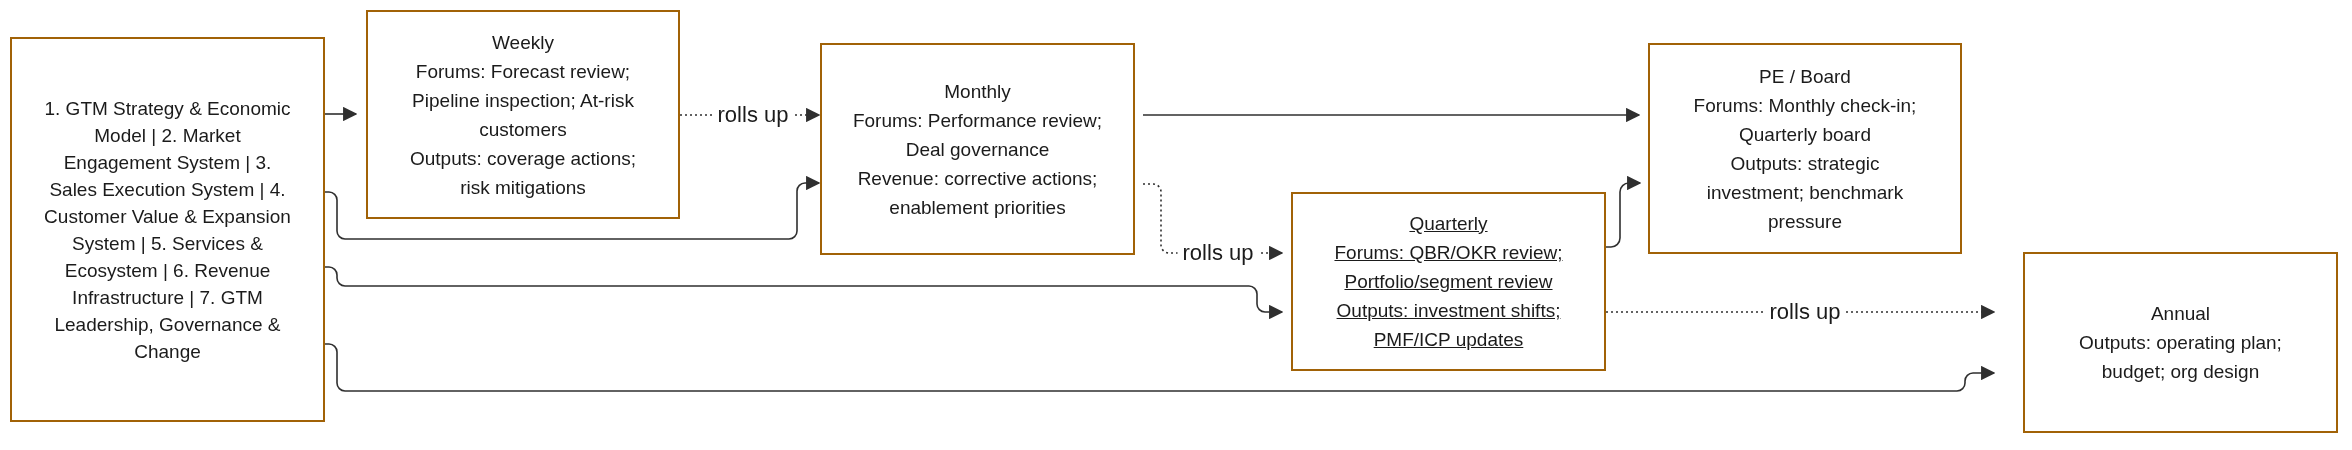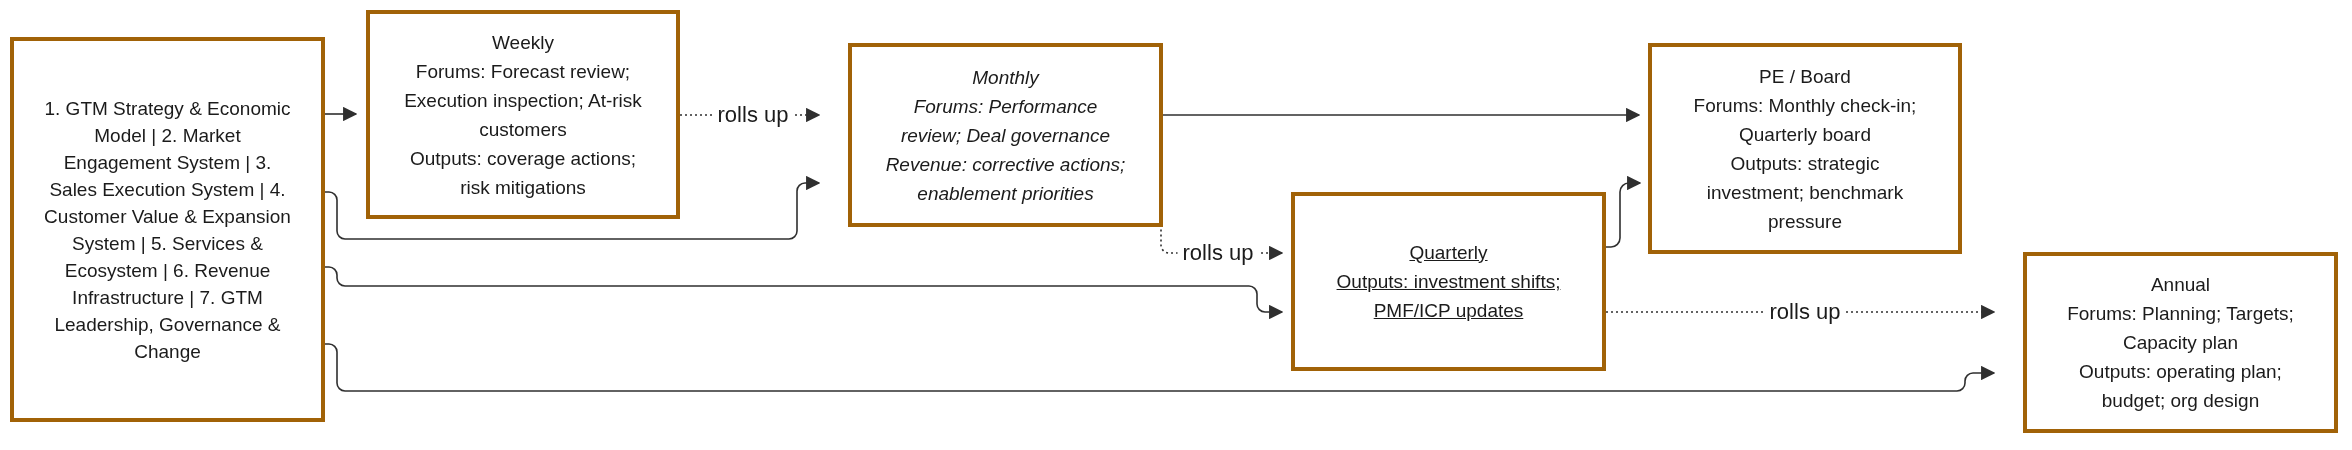--- a/index.html
+++ b/index.html
@@ -17,38 +17,38 @@
     overflow: hidden;
   }
   svg.edges {
     position: absolute;
     left: 0; top: 0;
     width: 2352px; height: 450px;
   }
   .node {
     position: absolute;
     box-sizing: border-box;
-    border: 4px solid #a16207;
+    border: 2px solid #a16207;
     background: #ffffff;
     display: flex;
     flex-direction: column;
     justify-content: center;
     align-items: center;
     text-align: center;
     font-size: 19px;
     line-height: 29px;
     padding: 8px 30px;
   }
   .node .node-title { font-size: 19px; }
   #node-inputs {
     left: 10px; top: 37px; width: 315px; height: 385px;
     line-height: 27px; padding: 8px 26px;
   }
   #node-weekly    { left: 366px;  top: 10px;  width: 314px; height: 209px; }
-  #node-monthly   { left: 848px;  top: 43px;  width: 315px; height: 184px; font-style: italic; }
+  #node-monthly   { left: 820px;  top: 43px;  width: 315px; height: 212px; }
   #node-quarterly { left: 1291px; top: 192px; width: 315px; height: 179px; text-decoration: underline; }
   #node-pe-board  { left: 1648px; top: 43px;  width: 314px; height: 211px; }
   #node-annual    { left: 2003px; top: 252px; width: 315px; height: 181px; margin-left: 20px; }
   .edge-label {
     position: absolute;
     transform: translate(-50%, -50%);
     background: #ffffff;
     padding: 0 5px;
     font-size: 22px;
     line-height: 24px;
@@ -91,44 +91,44 @@
       <path d="M325,344 h4 a8,8 0 0 1 8,8 v31 a8,8 0 0 0 8,8 H1957 a8,8 0 0 0 8,-8 v-2 a8,8 0 0 1 8,-8 h21" marker-end="url(#arrow)"></path>
     </g>
   </svg>
 
   <div class="node" id="node-inputs">
     <div class="node-body">1. GTM Strategy &amp; Economic Model | 2. Market Engagement System | 3. Sales Execution System | 4. Customer Value &amp; Expansion System | 5. Services &amp; Ecosystem | 6. Revenue Infrastructure | 7. GTM Leadership, Governance &amp; Change</div>
   </div>
 
   <div class="node" id="node-weekly">
     <div class="node-title">Weekly</div>
-    <div class="node-body">Forums: Forecast review; Execution inspection; At-risk customers</div>
+    <div class="node-body">Forums: Forecast review; Pipeline inspection; At-risk customers</div>
     <div class="node-body">Outputs: coverage actions; risk mitigations</div>
   </div>
 
   <div class="node" id="node-monthly">
     <div class="node-title">Monthly</div>
     <div class="node-body">Forums: Performance review; Deal governance</div>
     <div class="node-body">Revenue: corrective actions; enablement priorities</div>
   </div>
 
   <div class="node" id="node-quarterly">
     <div class="node-title">Quarterly</div>
+    <div class="node-body">Forums: QBR/OKR review; Portfolio/segment review</div>
     <div class="node-body">Outputs: investment shifts; PMF/ICP updates</div>
   </div>
 
   <div class="node" id="node-pe-board">
     <div class="node-title">PE / Board</div>
     <div class="node-body">Forums: Monthly check-in; Quarterly board</div>
     <div class="node-body">Outputs: strategic investment; benchmark pressure</div>
   </div>
 
   <div class="node" id="node-annual">
     <div class="node-title">Annual</div>
-    <div class="node-body">Forums: Planning; Targets; Capacity plan</div>
     <div class="node-body">Outputs: operating plan; budget; org design</div>
   </div>
 
   <div class="edge-label" id="label-weekly-monthly">rolls up</div>
   <div class="edge-label" id="label-monthly-quarterly">rolls up</div>
   <div class="edge-label" id="label-quarterly-annual">rolls up</div>
 
 </div>
 
 </body></html>

